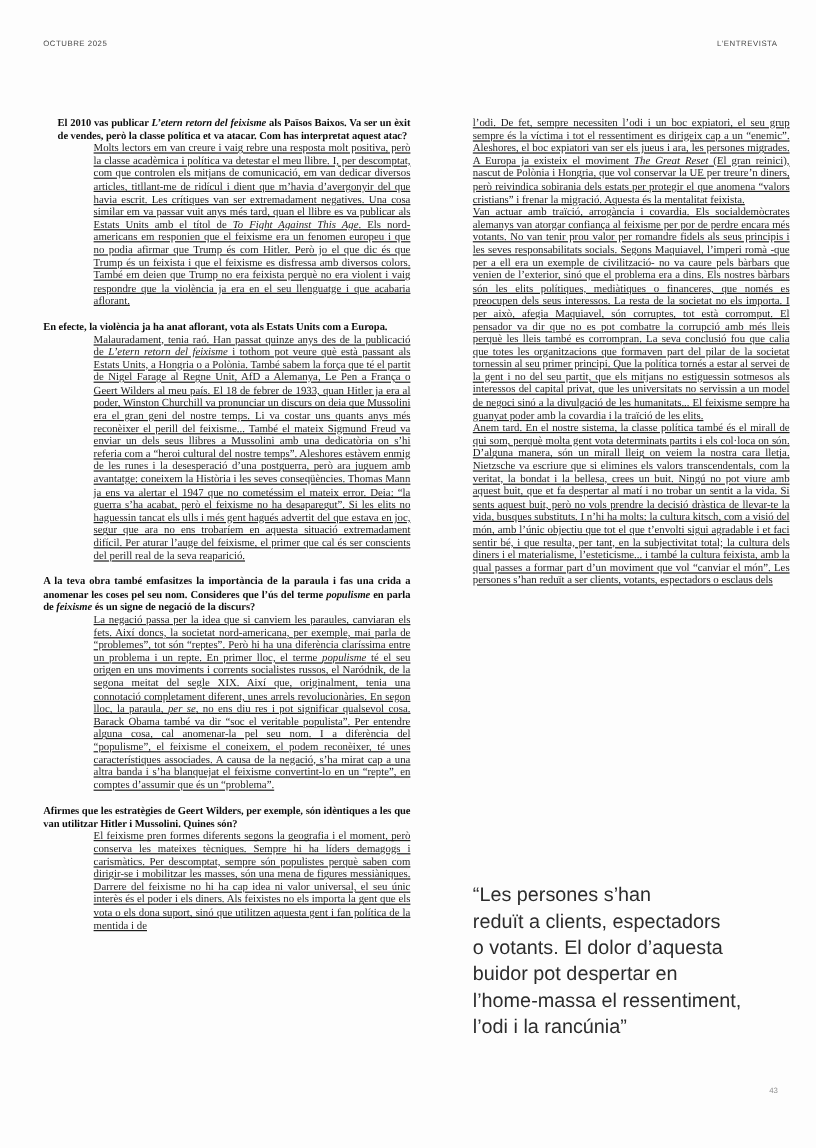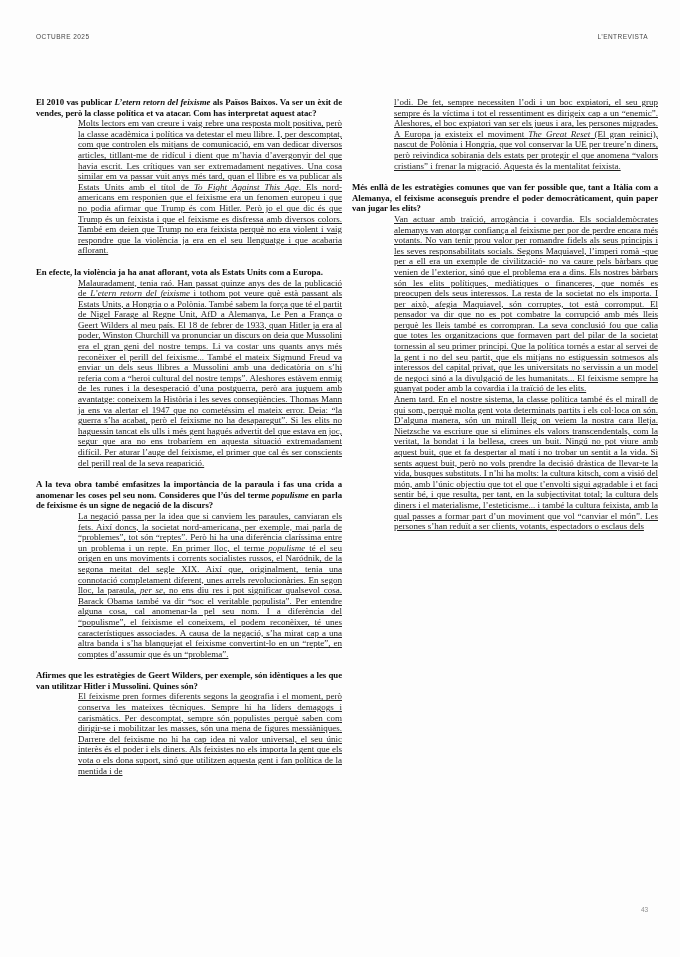--- a/index.html
+++ b/index.html
@@ -27,21 +27,21 @@
   .col-left  { left:36px; }
   .col-right { left:352px; }
   .q {
     font-weight:700;
     font-size:8.8px; line-height:10.6px;
     letter-spacing:-0.05px;
     text-align:justify;
     color:#0d0d0d;
     margin-top:11px;
   }
-  .col .q:first-child { margin-top:0; }
+  .col .q:first-child { margin-top:0;margin-left:12px; }
   .a {
     font-size:9px; line-height:10.6px;
     text-align:justify;
     margin-left:42px;
     color:#1e1e1e;
     text-decoration:underline;
   }
   .pull-quote {
     position:absolute; left:394px; top:735px; width:270px;
     font-family:"Liberation Sans", sans-serif;
@@ -61,29 +61,34 @@
 <div class="page">
 
   <span class="hdr hdr-left">OCTUBRE 2025</span>
   <span class="hdr hdr-right">L’ENTREVISTA</span>
 
   <div class="col col-left">
     <p class="q"><span>El 2010 vas publicar </span><span style="font-style: italic;">L’etern retorn del feixisme</span><span> als Països Baixos. Va ser un èxit de vendes, però la classe política et va atacar. Com has interpretat aquest atac?</span></p>
     <p class="a"><span>Molts lectors em van creure i vaig rebre una resposta molt positiva, però la classe acadèmica i política va detestar el meu llibre. I, per descomptat, com que controlen els mitjans de comunicació, em van dedicar diversos articles, titllant-me de ridícul i dient que m’havia d’avergonyir del que havia escrit. Les crítiques van ser extremadament negatives. Una cosa similar em va passar vuit anys més tard, quan el llibre es va publicar als Estats Units amb el títol de </span><span style="font-style: italic;">To Fight Against This Age</span><span>. Els nord-americans em responien que el feixisme era un fenomen europeu i que no podia afirmar que Trump és com Hitler. Però jo el que dic és que Trump és un feixista i que el feixisme es disfressa amb diversos colors. També em deien que Trump no era feixista perquè no era violent i vaig respondre que la violència ja era en el seu llenguatge i que acabaria aflorant.</span></p>
     <p class="q"><span>En efecte, la violència ja ha anat aflorant, vota als Estats Units com a Europa.</span></p>
     <p class="a"><span>Malauradament, tenia raó. Han passat quinze anys des de la publicació de </span><span style="font-style: italic;">L’etern retorn del feixisme</span><span> i tothom pot veure què està passant als Estats Units, a Hongria o a Polònia. També sabem la força que té el partit de Nigel Farage al Regne Unit, AfD a Alemanya, Le Pen a França o Geert Wilders al meu país. El 18 de febrer de 1933, quan Hitler ja era al poder, Winston Churchill va pronunciar un discurs on deia que Mussolini era el gran geni del nostre temps. Li va costar uns quants anys més reconèixer el perill del feixisme... També el mateix Sigmund Freud va enviar un dels seus llibres a Mussolini amb una dedicatòria on s’hi referia com a “heroi cultural del nostre temps”. Aleshores estàvem enmig de les runes i la desesperació d’una postguerra, però ara juguem amb avantatge: coneixem la Història i les seves conseqüències. Thomas Mann ja ens va alertar el 1947 que no cometéssim el mateix error. Deia: “la guerra s’ha acabat, però el feixisme no ha desaparegut”. Si les elits no haguessin tancat els ulls i més gent hagués advertit del que estava en joc, segur que ara no ens trobaríem en aquesta situació extremadament difícil. Per aturar l’auge del feixisme, el primer que cal és ser conscients del perill real de la seva reaparició.</span></p>
-    <p class="q"><span>A la teva obra també emfasitzes la importància de la paraula i fas una crida a anomenar les coses pel seu nom. Consideres que l’ús del terme </span><span style="font-style: italic;">populisme</span><span> en parla de </span><span style="">feixisme</span><span> és un signe de negació de la discurs?</span></p>
+    <p class="q"><span>A la teva obra també emfasitzes la importància de la paraula i fas una crida a anomenar les coses pel seu nom. Consideres que l’ús del terme </span><span style="font-style: italic;">populisme</span><span> en parla de </span><span style="font-style: italic;">feixisme</span><span> és un signe de negació de la discurs?</span></p>
     <p class="a"><span>La negació passa per la idea que si canviem les paraules, canviaran els fets. Així doncs, la societat nord-americana, per exemple, mai parla de “problemes”, tot són “reptes”. Però hi ha una diferència claríssima entre un problema i un repte. En primer lloc, el terme </span><span style="font-style: italic;">populisme</span><span> té el seu origen en uns moviments i corrents socialistes russos, el Naródnik, de la segona meitat del segle XIX. Així que, originalment, tenia una connotació completament diferent, unes arrels revolucionàries. En segon lloc, la paraula, </span><span style="font-style: italic;">per se</span><span>, no ens diu res i pot significar qualsevol cosa. Barack Obama també va dir “soc el veritable populista”. Per entendre alguna cosa, cal anomenar-la pel seu nom. I a diferència del “populisme”, el feixisme el coneixem, el podem reconèixer, té unes característiques associades. A causa de la negació, s’ha mirat cap a una altra banda i s’ha blanquejat el feixisme convertint-lo en un “repte”, en comptes d’assumir que és un “problema”.</span></p>
     <p class="q"><span>Afirmes que les estratègies de Geert Wilders, per exemple, són idèntiques a les que van utilitzar Hitler i Mussolini. Quines són?</span></p>
     <p class="a"><span>El feixisme pren formes diferents segons la geografia i el moment, però conserva les mateixes tècniques. Sempre hi ha líders demagogs i carismàtics. Per descomptat, sempre són populistes perquè saben com dirigir-se i mobilitzar les masses, són una mena de figures messiàniques. Darrere del feixisme no hi ha cap idea ni valor universal, el seu únic interès és el poder i els diners. Als feixistes no els importa la gent que els vota o els dona suport, sinó que utilitzen aquesta gent i fan política de la mentida i de</span></p>
   </div>
 
   <div class="col col-right">
     <p class="a"><span>l’odi. De fet, sempre necessiten l’odi i un boc expiatori, el seu grup sempre és la víctima i tot el ressentiment es dirigeix cap a un “enemic”. Aleshores, el boc expiatori van ser els jueus i ara, les persones migrades. A Europa ja existeix el moviment </span><span style="font-style: italic;">The Great Reset</span><span> (El gran reinici), nascut de Polònia i Hongria, que vol conservar la UE per treure’n diners, però reivindica sobirania dels estats per protegir el que anomena “valors cristians” i frenar la migració. Aquesta és la mentalitat feixista.</span></p>
-    <p class="q"><span>Més enllà de les estratègies comunes que van fer possible que, tant a Itàlia com a Alemanya, el feixisme aconseguís prendre el poder democràticament, quin paper van jugar les elits?</span></p>
     <p class="a"><span>Van actuar amb traïció, arrogància i covardia. Els socialdemòcrates alemanys van atorgar confiança al feixisme per por de perdre encara més votants. No van tenir prou valor per romandre fidels als seus principis i les seves responsabilitats socials. Segons Maquiavel, l’imperi romà -que per a ell era un exemple de civilització- no va caure pels bàrbars que venien de l’exterior, sinó que el problema era a dins. Els nostres bàrbars són les elits polítiques, mediàtiques o financeres, que només es preocupen dels seus interessos. La resta de la societat no els importa. I per això, afegia Maquiavel, són corruptes, tot està corromput. El pensador va dir que no es pot combatre la corrupció amb més lleis perquè les lleis també es corrompran. La seva conclusió fou que calia que totes les organitzacions que formaven part del pilar de la societat tornessin al seu primer principi. Que la política tornés a estar al servei de la gent i no del seu partit, que els mitjans no estiguessin sotmesos als interessos del capital privat, que les universitats no servissin a un model de negoci sinó a la divulgació de les humanitats... El feixisme sempre ha guanyat poder amb la covardia i la traïció de les elits.</span></p>
     <p class="a"><span>Anem tard. En el nostre sistema, la classe política també és el mirall de qui som, perquè molta gent vota determinats partits i els col·loca on són. D’alguna manera, són un mirall lleig on veiem la nostra cara lletja. Nietzsche va escriure que si elimines els valors transcendentals, com la veritat, la bondat i la bellesa, crees un buit. Ningú no pot viure amb aquest buit, que et fa despertar al matí i no trobar un sentit a la vida. Si sents aquest buit, però no vols prendre la decisió dràstica de llevar-te la vida, busques substituts. I n’hi ha molts: la cultura kitsch, com a visió del món, amb l’únic objectiu que tot el que t’envolti sigui agradable i et faci sentir bé, i que resulta, per tant, en la subjectivitat total; la cultura dels diners i el materialisme, l’esteticisme... i també la cultura feixista, amb la qual passes a formar part d’un moviment que vol “canviar el món”. Les persones s’han reduït a ser clients, votants, espectadors o esclaus dels</span></p>
   </div>
 
+  <div class="pull-quote">“Les persones s’han
+reduït a clients, espectadors
+o votants. El dolor d’aquesta
+buidor pot despertar en
+l’home-massa el ressentiment,
+l’odi i la rancúnia”</div>
 
   <div class="page-number">43</div>
 
 </div>
 
 </body></html>

